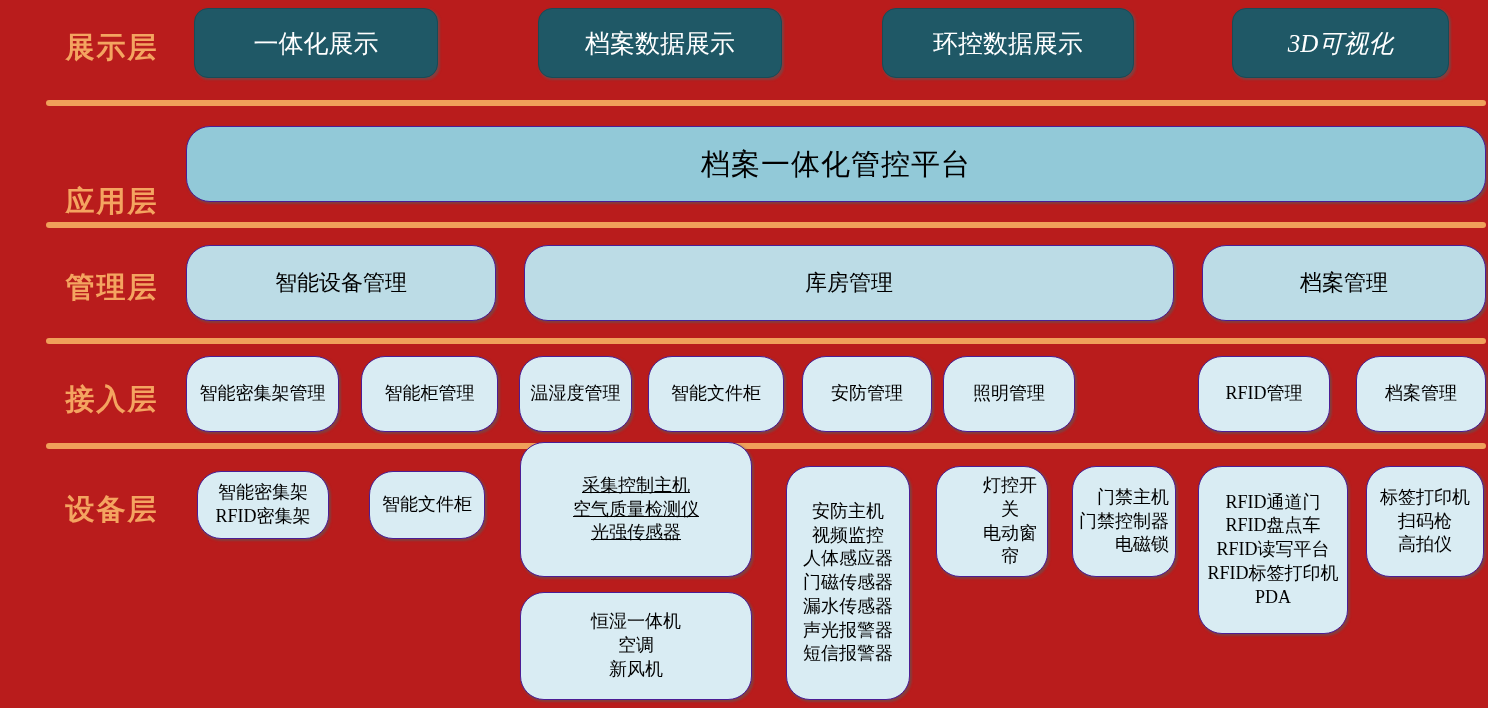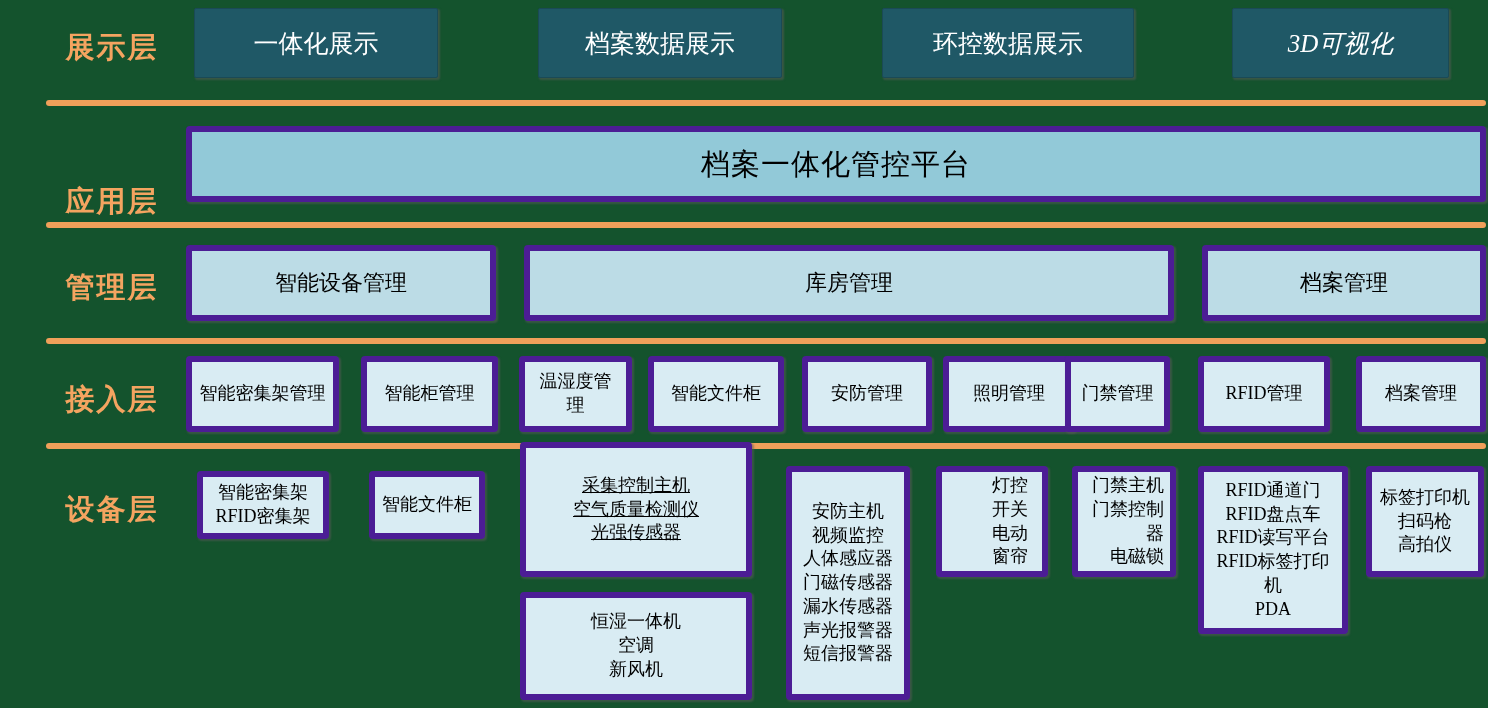--- a/index.html
+++ b/index.html
@@ -8,21 +8,21 @@
     padding: 0;
     background: #ffffff;
   }
   body {
     font-family: "Liberation Serif", "DejaVu Serif", serif;
   }
   #diagram {
     position: relative;
     width: 1488px;
     height: 708px;
-    background: #14532d;
+    background: #b91c1c;
     overflow: hidden;
   }
   
   .divider {
     position: absolute;
     left: 46px;
     width: 1440px;
     height: 6px;
     background: #F0A05A;
     border-radius: 3px;
@@ -41,31 +41,31 @@
     white-space: nowrap;
   }
   
   .node {
     position: absolute;
     box-sizing: border-box;
     display: flex;
     align-items: center;
     justify-content: center;
     text-align: center;
-    border: 6px solid #4c1d95;
-    border-radius: 4px;
+    border: 1px solid #4c1d95;
+    border-radius: 24px;
     box-shadow: 1.5px 1.5px 2px rgba(90,90,90,0.55);
     font-family: "Liberation Serif", "DejaVu Serif", serif;
     line-height: 1.32;
   }
   .node.dark {
     background: #1F5866;
     border: 1px solid #1a4a56;
     color: #ffffff;
-    border-radius: 2px;
+    border-radius: 14px;
   }
   .node.mid {
     background: #92C9D8;
     color: #000000;
   }
   .node.light {
     background: #BCDCE6;
     color: #000000;
   }
   .node.pale {
@@ -141,23 +141,20 @@
   </div>
   <div class="node pale row-access" style="left:648px; top:356px; width:136px; height:76px;">
     <span class="txt">智能文件柜</span>
   </div>
   <div class="node pale row-access" style="left:802px; top:356px; width:130px; height:76px;">
     <span class="txt">安防管理</span>
   </div>
   <div class="node pale row-access" style="left:943px; top:356px; width:132px; height:76px;">
     <span class="txt">照明管理</span>
   </div>
-  <div class="node pale row-access" style="left:1065px; top:356px; width:105px; height:76px;">
-    <span class="txt">门禁管理</span>
-  </div>
   <div class="node pale row-access" style="left:1198px; top:356px; width:132px; height:76px;">
     <span class="txt">RFID管理</span>
   </div>
   <div class="node pale row-access" style="left:1356px; top:356px; width:130px; height:76px;">
     <span class="txt">档案管理</span>
   </div>
 
   <div class="divider" style="top:443px;"></div>
 
   <div class="layer-label" style="top:490px;">设备层</div>

